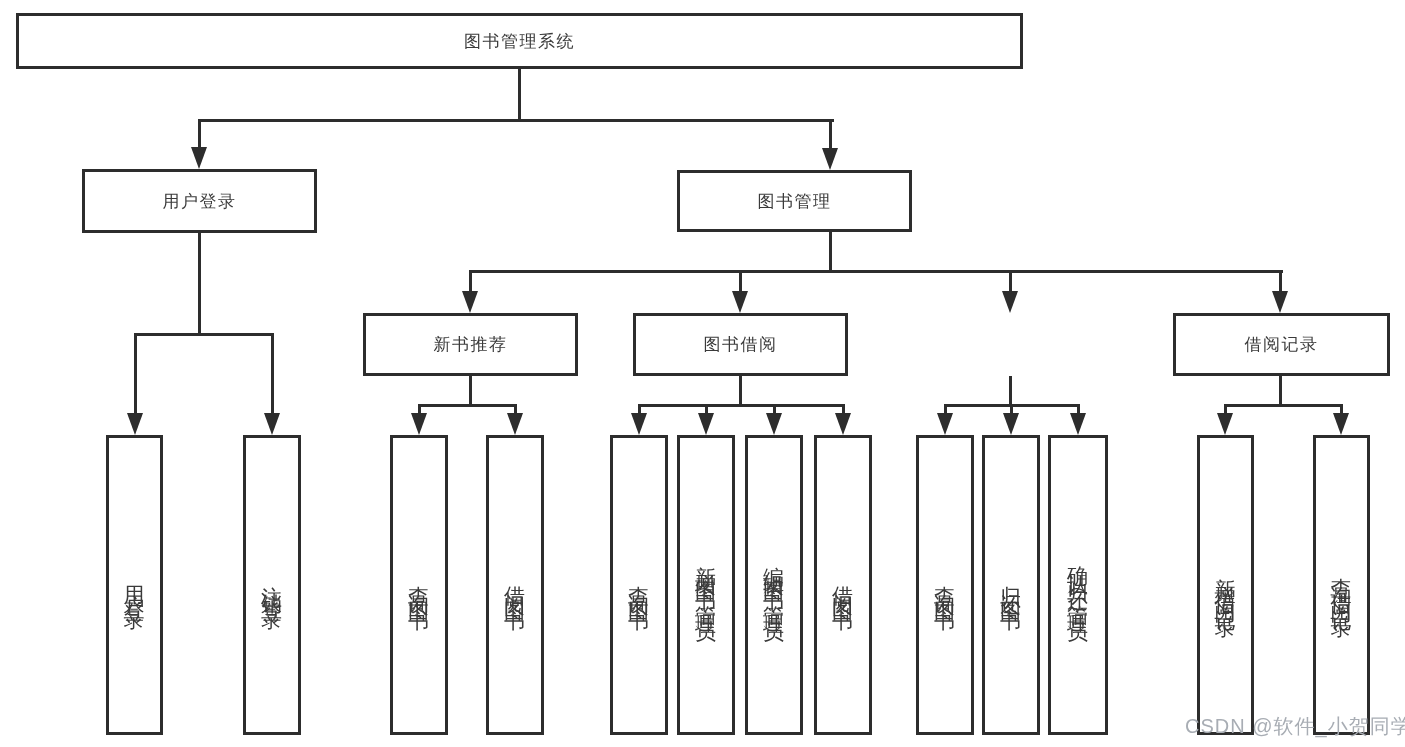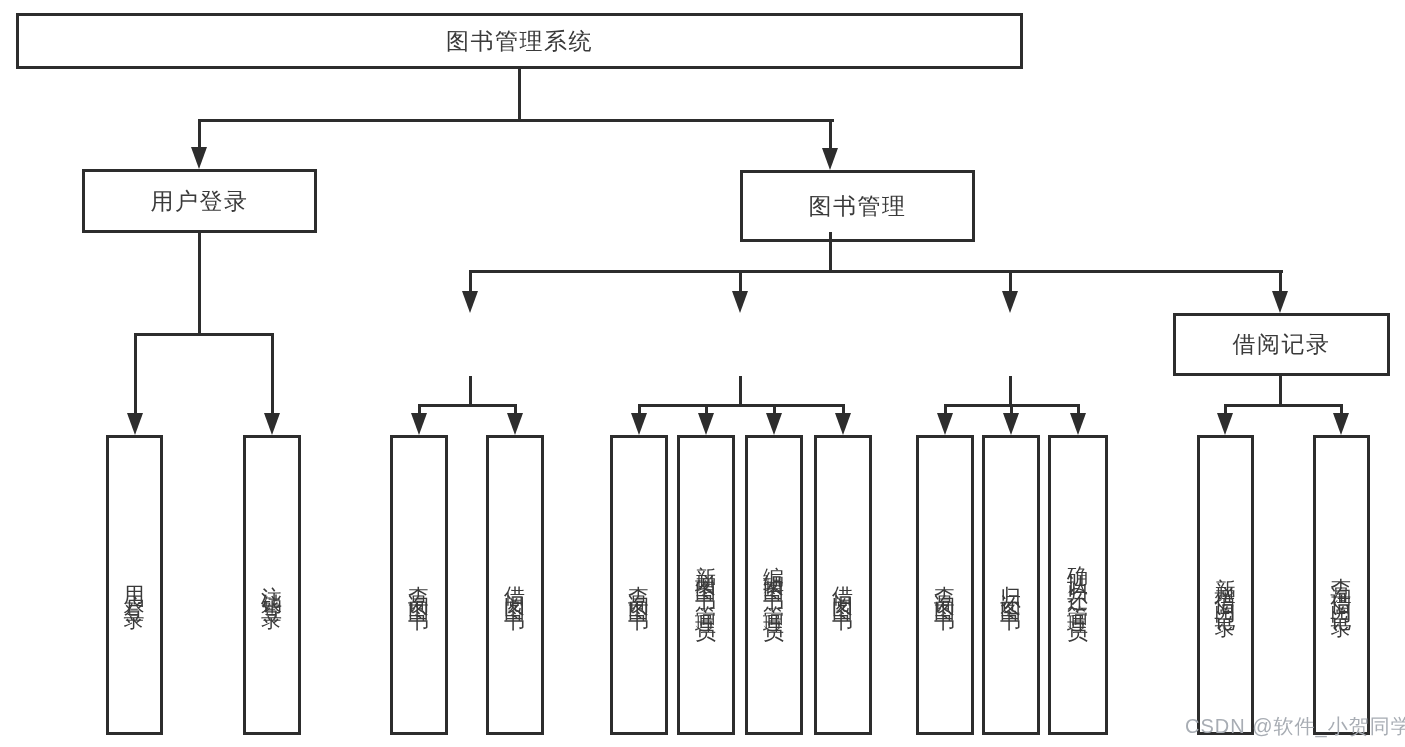--- a/index.html
+++ b/index.html
@@ -17,21 +17,21 @@
   .box{
     position:absolute;
     box-sizing:border-box;
     border:3px solid var(--line,#2d2d2d);
     background:#ffffff;
     display:flex;
     align-items:center;
     justify-content:center;
     color:var(--text,#3a3a3a);
   }
-  .h{ font-size:23px; letter-spacing:1.5px;justify-content:center; }
+  .h{ font-size:17px; letter-spacing:1.5px;justify-content:center; }
   .v{
     font-size:21px;
     writing-mode:vertical-rl;
     text-orientation:mixed;
     letter-spacing:8px;
     line-height:1;
   }
   .v .lbl{ display:block; }
   .ln{
     position:absolute;
@@ -60,24 +60,30 @@
 
 <div class="canvas">
 
   <div class="box h" style="left:16px;top:13px;width:1007px;height:56px">
     <span class="lbl">图书管理系统</span>
   </div>
 
   <div class="box h" style="left:82px;top:169px;width:235px;height:64px">
     <span class="lbl">用户登录</span>
   </div>
-  <div class="box h" style="left:740px;top:170px;width:235px;height:72px">
+  <div class="box h" style="left:677px;top:170px;width:235px;height:62px">
     <span class="lbl">图书管理</span>
   </div>
 
+  <div class="box h" style="left:363px;top:313px;width:215px;height:63px">
+    <span class="lbl">新书推荐</span>
+  </div>
+  <div class="box h" style="left:633px;top:313px;width:215px;height:63px">
+    <span class="lbl">图书借阅</span>
+  </div>
   <div class="box h" style="left:1173px;top:313px;width:217px;height:63px">
     <span class="lbl">借阅记录</span>
   </div>
 
   <div class="box v" style="left:106px;top:435px;width:57px;height:300px">
     <span class="lbl">用户登录</span>
   </div>
   <div class="box v" style="left:243px;top:435px;width:58px;height:300px">
     <span class="lbl">注销登录</span>
   </div>

